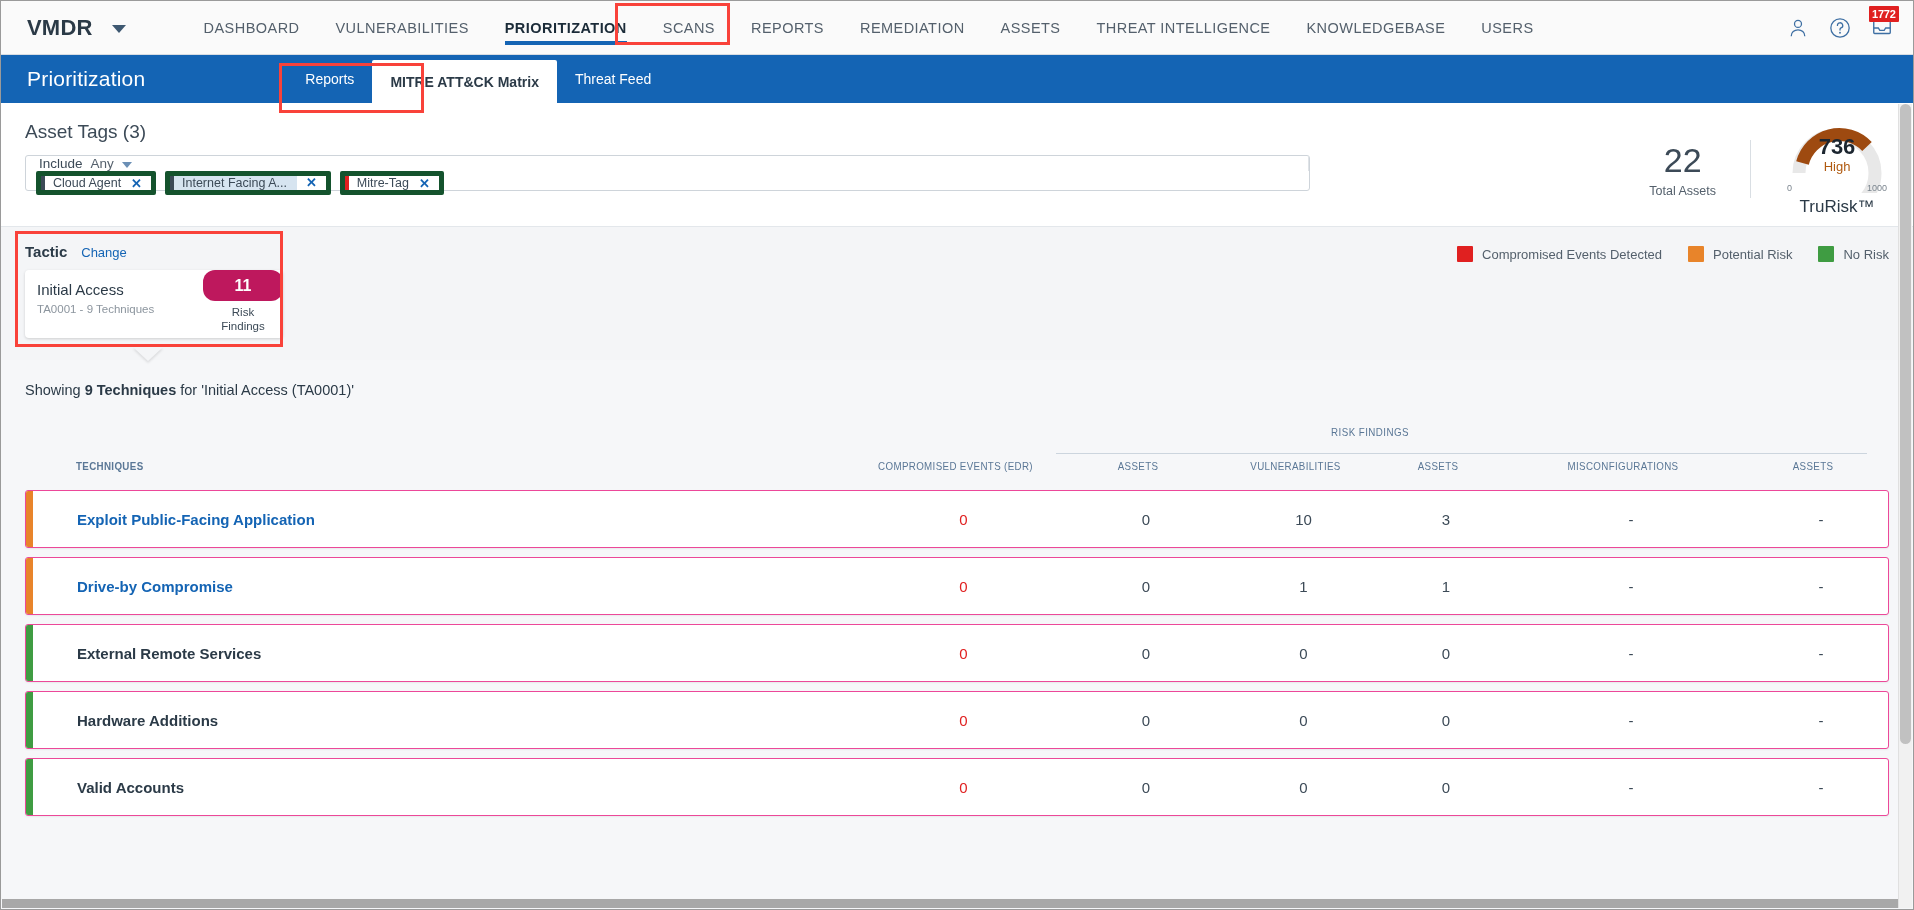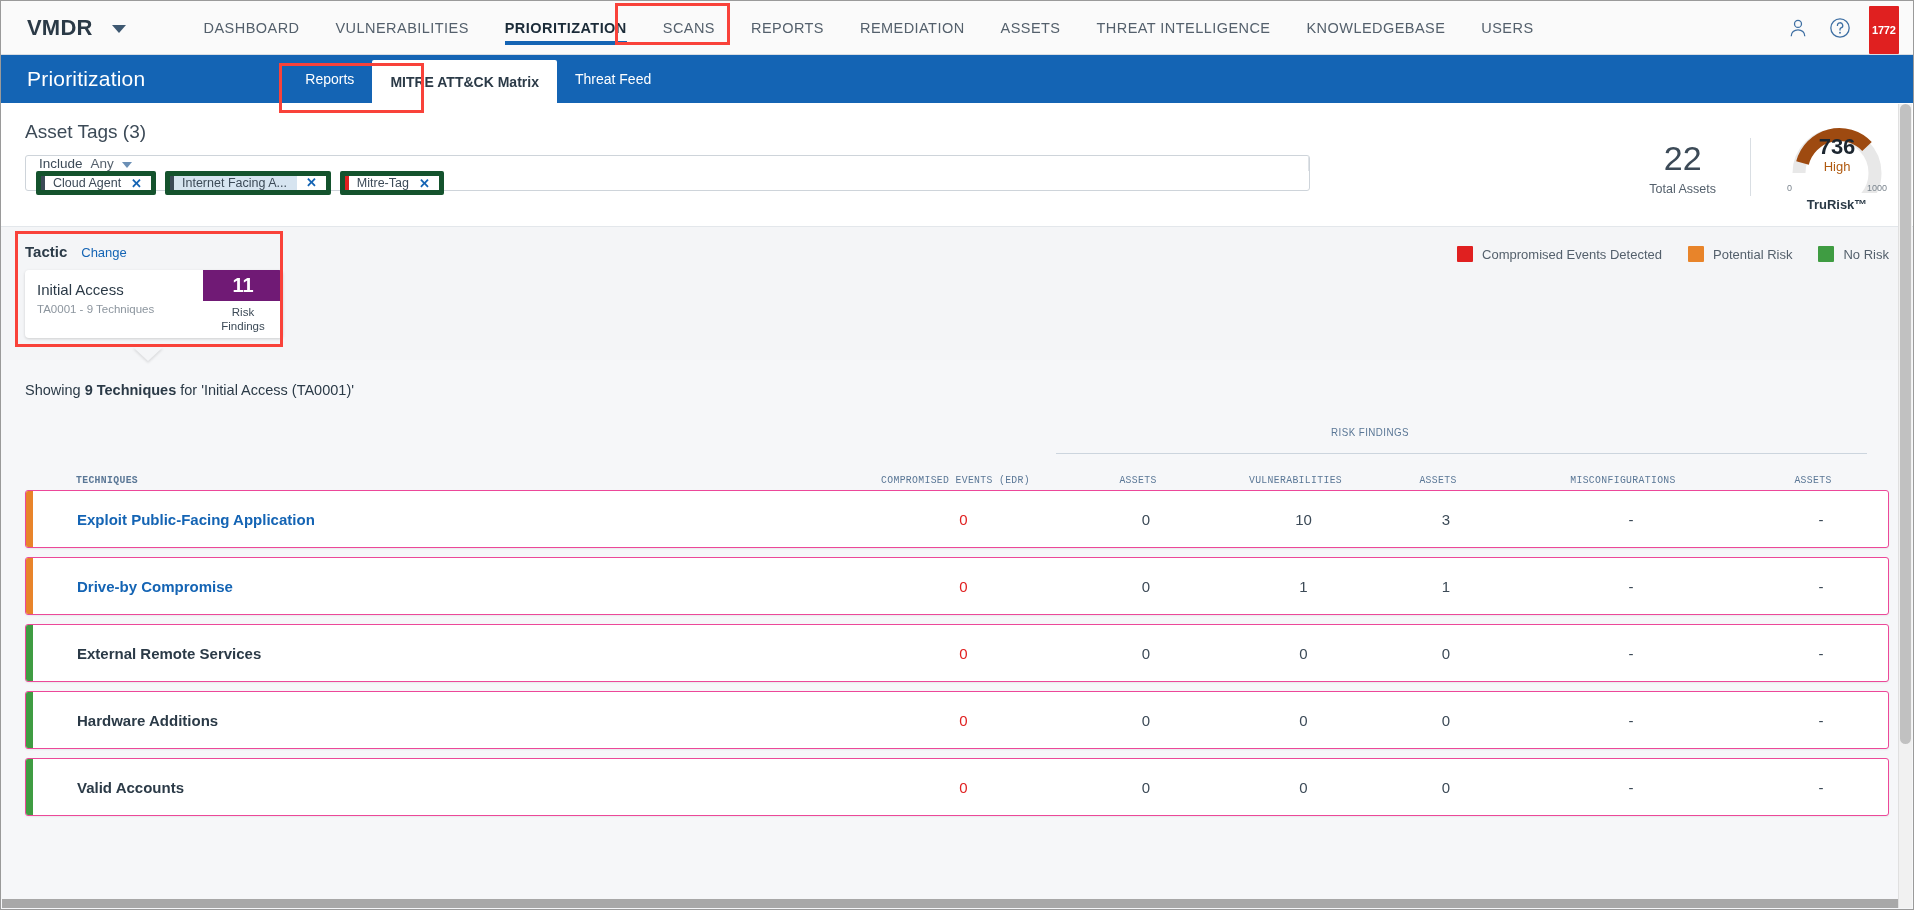--- a/index.html
+++ b/index.html
@@ -74,21 +74,21 @@
   .icon-btn { cursor: pointer; display: block; line-height: 0; }
   .badge-wrap { position: relative; }
   .badge-count {
     position: absolute;
     top: -11px; left: -2px;
     background: #e02020;
     color: #fff;
     font-size: 11px;
     font-weight: bold;
     line-height: 14px;
-    padding: 17px 3px;
+    padding: 1px 3px;
     border-radius: 1px;
     letter-spacing: -.2px;
   }
 
   
   .subheader {
     position: relative;
     height: 48px;
     background: #1464b4;
     display: flex;
@@ -226,21 +226,21 @@
   }
   .gauge-text .score { font-size: 22px; color: #1c2630; font-weight: bold; line-height: 24px; }
   .gauge-text .sev { font-size: 13px; color: #b05a10; line-height: 16px; }
   .gauge-scale {
     position: absolute; bottom: 6px; left: 0; right: 0;
     display: flex; justify-content: space-between;
     font-size: 9px; color: #7a848e;
     padding: 0 2px;
   }
   .trurisk-cap {
-    font-size: 13px; color: #2b3a47; font-weight: bold;
+    font-size: 17px; color: #2b3a47; font-weight: normal;
     margin-top: -2px;
   }
 
   
   .tactic-row {
     position: relative;
     background: #f4f5f7;
     padding: 16px 24px 22px 24px;
     display: flex;
     align-items: flex-start;
@@ -260,23 +260,24 @@
     box-shadow: 0 1px 3px rgba(0,0,0,.16);
     height: 68px;
     overflow: hidden;
     cursor: pointer;
   }
   .tc-left { flex: 1; padding: 10px 12px; }
   .tc-name { font-size: 15px; color: #2b3a47; line-height: 20px; }
   .tc-sub { font-size: 11.5px; color: #8c959e; margin-top: 3px; }
   .tc-right { width: 80px; text-align: center; display: flex; flex-direction: column; }
   .tc-count {
-    background: #701a75; color: #ffffff;
-    font-size: 20px; font-weight: bold;
+    background: #be185d; color: #ffffff;
+    font-size: 16px; font-weight: bold;
     line-height: 31px;
+    border-radius: 12px;
   }
   .tc-cap {
     flex: 1;
     font-size: 11.5px; color: #3c4a57;
     line-height: 14px;
     padding-top: 4px;
   }
   .pointer {
     position: absolute;
     left: 132px; bottom: -1px;
@@ -322,24 +323,22 @@
     transform: scaleX(.85);
     transform-origin: center;
   }
   .rf-rule {
     position: absolute;
     left: 1031px; right: 22px; top: 27px;
     height: 1px; background: #ccd5de;
   }
   .grid-head {
     display: flex;
-    align-items: flex-end;
     height: 30px;
     padding-bottom: 4px;
-    font-family: Liberation Mono, monospace;
   }
   .th {
     font-size: 11.5px;
     color: #5a7796;
     letter-spacing: .4px;
     transform: scaleX(.85);
     white-space: nowrap;
   }
   .th.l { transform-origin: left center; }
   .th.c { transform-origin: center center; }

